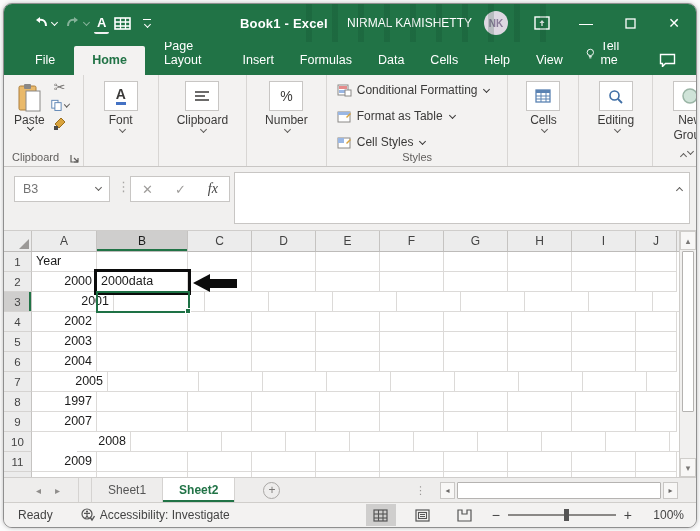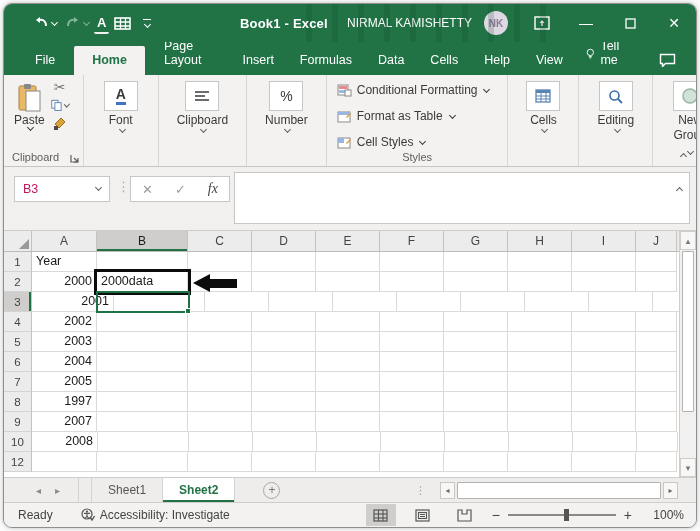--- a/index.html
+++ b/index.html
@@ -50,21 +50,21 @@
   .paste-col { display:flex; flex-direction:column; align-items:center; grid-row:1 / span 3; padding-top:2px; }
   .small-ico { width:18px; height:16px; display:flex; align-items:center; justify-content:center; }
   .launcher { position:absolute; bottom:3px; right:4px; }
   .styles-rows { display:flex; flex-direction:column; align-items:flex-start; gap:12px; padding:4px 8px 0 4px; }
   .style-item { display:flex; align-items:center; gap:5px; font-size:12px; white-space:nowrap; }
   .style-item .chev { margin-left:2px; }
   .newgroup .lbl { line-height:1.25; text-align:center; }
   .collapse-ribbon { position:absolute; right:10px; bottom:4px; color:#605e5c; }
   
   .formula-row { height:64px; background:#f1f0ef; flex:0 0 auto; position:relative; border-bottom:1px solid #cfcdcb; }
-  .namebox { position:absolute; left:10px; top:9px; width:96px; height:26px; background:#fff; border:1px solid #c8c6c4; display:flex; align-items:center; font-size:12.5px; color:#be185d; padding:0 8px; }
+  .namebox { position:absolute; left:10px; top:9px; width:96px; height:26px; background:#fff; border:1px solid #c8c6c4; display:flex; align-items:center; font-size:12.5px; color:#737373; padding:0 8px; }
   .namebox .chev { margin-left:auto; color:#605e5c; }
   .fb-sep { position:absolute; left:113px; top:12px; color:#a8a6a4; font-size:13px; letter-spacing:0; }
   .fx-box { position:absolute; left:126px; top:9px; width:100px; height:26px; background:#fff; border:1px solid #c8c6c4; display:flex; align-items:center; justify-content:space-around; color:#9e9c9a; font-size:13px; }
   .fx-box .fx { font-family:"Liberation Serif", serif; font-style:italic; color:#444; font-size:14px; }
   .formula-input { position:absolute; left:230px; top:5px; right:6px; height:52px; background:#fff; border:1px solid #c8c6c4; font-size:12.5px; padding:3px 20px 3px 6px; color:#222; }
   .formula-expand { position:absolute; right:14px; top:12px; color:#605e5c; }
   
   .grid-wrap { height:246px; flex:0 0 auto; display:flex; background:#fff; overflow:hidden; }
   .grid { flex:1; position:relative; overflow:hidden; }
   .hdr-row { display:flex; height:21px; background:#ececec; border-bottom:1px solid #bdbbb9; }
@@ -456,21 +456,21 @@
             <div class="cell" style="width: 64px;"></div>
             <div class="cell" style="width: 64px;"></div>
             <div class="cell" style="width: 64px;"></div>
             <div class="cell" style="width: 64px;"></div>
             <div class="cell" style="width: 64px;"></div>
             <div class="cell" style="width: 64px;"></div>
             <div class="cell" style="width: 41px;"></div>
           </div>
           <div class="grow">
             <div class="row-hdr">7</div>
-            <div class="cell num" style="width: 65px;">2005</div>
+            <div class="cell num" style="width: 76px;">2005</div>
             <div class="cell" style="width: 91px;"></div>
             <div class="cell" style="width: 64px;"></div>
             <div class="cell" style="width: 64px;"></div>
             <div class="cell" style="width: 64px;"></div>
             <div class="cell" style="width: 64px;"></div>
             <div class="cell" style="width: 64px;"></div>
             <div class="cell" style="width: 64px;"></div>
             <div class="cell" style="width: 64px;"></div>
             <div class="cell" style="width: 41px;"></div>
           </div>
@@ -495,21 +495,34 @@
             <div class="cell" style="width: 64px;"></div>
             <div class="cell" style="width: 64px;"></div>
             <div class="cell" style="width: 64px;"></div>
             <div class="cell" style="width: 64px;"></div>
             <div class="cell" style="width: 64px;"></div>
             <div class="cell" style="width: 64px;"></div>
             <div class="cell" style="width: 41px;"></div>
           </div>
           <div class="grow">
             <div class="row-hdr">10</div>
-            <div class="cell num" style="width: 66px;">2008</div>
+            <div class="cell num" style="width: 54px; margin-left: 45px;">2008</div>
+            <div class="cell" style="width: 91px;"></div>
+            <div class="cell" style="width: 64px;"></div>
+            <div class="cell" style="width: 64px;"></div>
+            <div class="cell" style="width: 64px;"></div>
+            <div class="cell" style="width: 64px;"></div>
+            <div class="cell" style="width: 64px;"></div>
+            <div class="cell" style="width: 64px;"></div>
+            <div class="cell" style="width: 64px;"></div>
+            <div class="cell" style="width: 41px;"></div>
+          </div>
+          <div class="grow">
+            <div class="row-hdr">11</div>
+            <div class="cell num" style="width: 65px;">2009</div>
             <div class="cell" style="width: 91px;"></div>
             <div class="cell" style="width: 64px;"></div>
             <div class="cell" style="width: 64px;"></div>
             <div class="cell" style="width: 64px;"></div>
             <div class="cell" style="width: 64px;"></div>
             <div class="cell" style="width: 64px;"></div>
             <div class="cell" style="width: 64px;"></div>
             <div class="cell" style="width: 64px;"></div>
             <div class="cell" style="width: 41px;"></div>
           </div>

